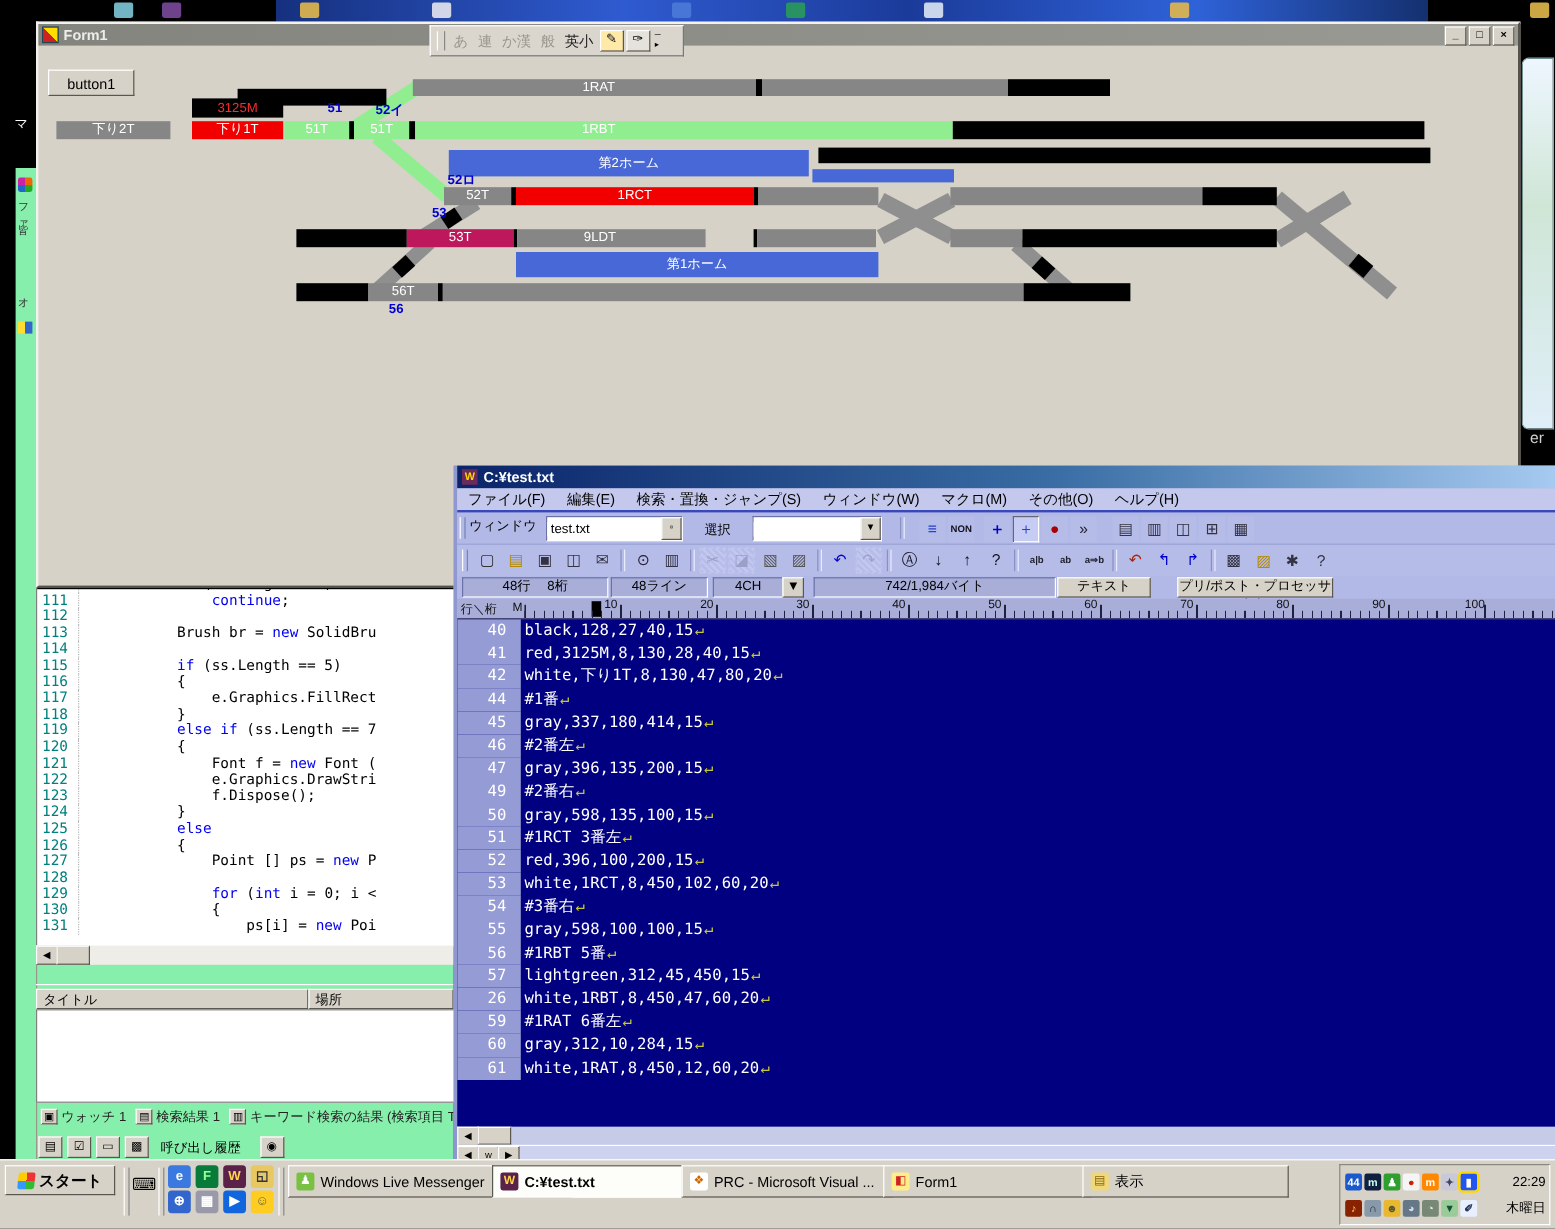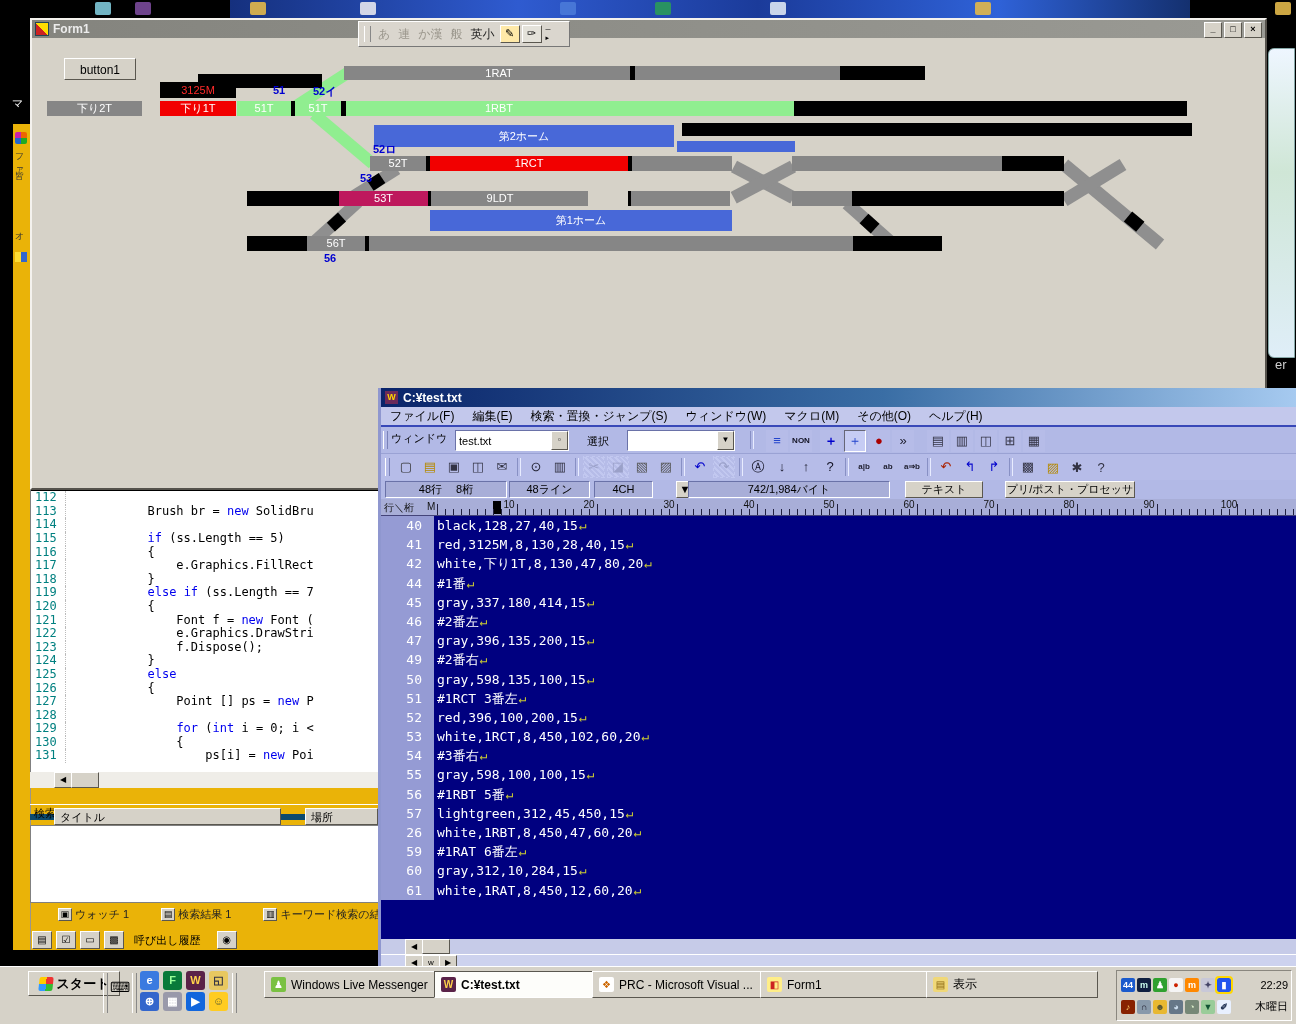--- a/index.html
+++ b/index.html
@@ -8,41 +8,41 @@
   .abs{position:absolute;}
   
   #wallpaper{left:230px;top:0;width:960px;height:18px;background:linear-gradient(90deg,#15307e,#2f5bd0 30%,#1b3b9a 55%,#2f62d8 80%,#14306f);}
   .dicon{top:2px;width:16px;height:13px;border-radius:2px;opacity:.9;}
   #my-label{left:12px;top:96px;color:#fff;font-size:11px;}
   #side-widget{left:1268px;top:48px;width:25px;height:308px;border-radius:6px 0 0 6px;
     background:linear-gradient(180deg,#eef6ff,#cfe6d6 40%,#dfeef8);border:1px solid #8aa;}
   #er-label{left:1275px;top:357px;color:#cfcfcf;font-size:13px;}
   
   .win{background:#d6d2c8;border:2px solid;border-color:#f4f2ee #55524c #55524c #f4f2ee;box-shadow:1px 1px 0 #000;}
-  .btn3d{background:#d6d2c8;border:1px solid;border-color:#fff #5a574f #5a574f #fff;color:#000;margin-left:24px;}
+  .btn3d{background:#d6d2c8;border:1px solid;border-color:#fff #5a574f #5a574f #fff;color:#000;}
   .sunken{border:1px solid;border-color:#6a72a8 #fff #fff #6a72a8;}
   
   #form1{left:30px;top:18px;width:1233px;height:468px;}
   #form1-title{height:18px;background:linear-gradient(90deg,#84847e,#9a9a94);display:flex;align-items:center;padding:0 3px;}
   #form1-title .t{color:#ececec;font-weight:bold;font-size:12px;margin-left:4px;flex:1;}
   .capbtn{width:16px;height:14px;margin-left:2px;font-size:9px;line-height:12px;text-align:center;font-weight:bold;}
   #form1-icon{width:12px;height:12px;background:
     linear-gradient(45deg,#c22 0 50%,#fd0 50%);border:1px solid #245;}
   #button1{left:8px;top:20px;width:72px;height:22px;font-size:12px;text-align:center;line-height:20px;}
   #diagram .seg,#diagram .dg{position:absolute;}
   #diagram .seg span{position:absolute;top:0;left:0;right:0;text-align:center;font-size:11px;line-height:15px;white-space:nowrap;}
   #diagram .dtext{position:absolute;color:#0000d0;font-size:11px;font-weight:bold;white-space:nowrap;}
   
   #imebar{left:358px;top:21px;width:206px;height:24px;background:#dad6ce;border:1px solid;border-color:#fff #777 #777 #fff;display:flex;align-items:center;padding:0 2px;}
   #imebar .grip{width:5px;height:16px;border-left:1px solid #fff;border-right:1px solid #888;margin:0 3px;}
   #imebar .imeitem{color:#9a968c;font-size:12px;margin:0 4px;}
   #imebar .imeitem.on{color:#222;}
   #imebar .imeico{width:18px;height:16px;font-size:11px;text-align:center;line-height:15px;margin:0 1px;}
   
-  #vs{left:13px;top:124px;width:365px;height:826px;background:#eab308;}
+  #vs{left:13px;top:140px;width:365px;height:826px;background:#86efac;}
   #vs-strip{left:0;top:0;width:17px;height:826px;border-right:1px solid #9a968c;font-size:9px;color:#333;}
   #vs-strip .si{position:absolute;left:2px;}
   #vs-code{left:17px;top:346px;width:348px;height:302px;background:#fff;border:1px solid #808080;overflow:hidden;}
   .crow{display:flex;height:13.6px;line-height:13.6px;font-family:"DejaVu Sans Mono",monospace;font-size:12px;white-space:pre;}
   .crow .ln{width:30px;text-align:left;padding-left:4px;color:#008080;border-right:1px dotted #bbb;flex:none;}
   .crow .cd{padding-left:2px;}
   .kw{color:#0000ee;}
   #vs-hscroll{left:17px;top:648px;width:348px;height:16px;background:#efede8;}
   #vs-results-title{left:17px;top:668px;width:348px;height:16px;font-size:11px;padding:1px 4px;border-top:1px solid #fff;border-bottom:6px solid #0c4a6e;box-sizing:border-box;margin-top:12px;}
   #vs-cols{left:17px;top:684px;width:348px;height:17px;display:flex;}
@@ -374,21 +374,21 @@
           <div class="ticon" style="color: rgb(181, 137, 0);">▨</div>
           <div class="ticon" style="color: rgb(51, 51, 68);">✱</div>
           <div class="ticon" style="color: rgb(51, 51, 68);">?</div>
         </span>
     </div>
     <div id="ed-status">
       <div class="stbox sunken" style="left:4px;width:120px">48行　 8桁</div>
       <div class="stbox sunken" style="left:128px;width:79px">48ライン</div>
       <div class="stbox sunken" style="left:213px;width:57px">4CH</div>
       <div class="stbtn btn3d" style="left:271px;width:16px">▼</div>
-      <div class="stbox sunken" style="left:307px;width:200px">742/1,984バイト</div>
+      <div class="stbox sunken" style="left:297px;width:200px">742/1,984バイト</div>
       <div class="stbtn btn3d" style="left:500px;width:76px">テキスト</div>
       <div class="stbtn btn3d" style="left:600px;width:128px">プリ/ポスト・プロセッサなし</div>
     </div>
     <div id="ed-ruler">
       <span class="abs" style="left:3px;top:2px">行＼桁</span>
       <span class="abs" style="left:46px;top:2px">M</span>
       <div id="col-marker"></div>
       <div id="ruler-ticks2"></div>
       <div id="ruler-ticks"></div>
       <span id="ruler-nums"><span class="rnum" style="left: 128px;">10</span><span class="rnum" style="left: 208px;">20</span><span class="rnum" style="left: 288px;">30</span><span class="rnum" style="left: 368px;">40</span><span class="rnum" style="left: 448px;">50</span><span class="rnum" style="left: 528px;">60</span><span class="rnum" style="left: 608px;">70</span><span class="rnum" style="left: 688px;">80</span><span class="rnum" style="left: 768px;">90</span><span class="rnum" style="left: 848px;">100</span></span>

